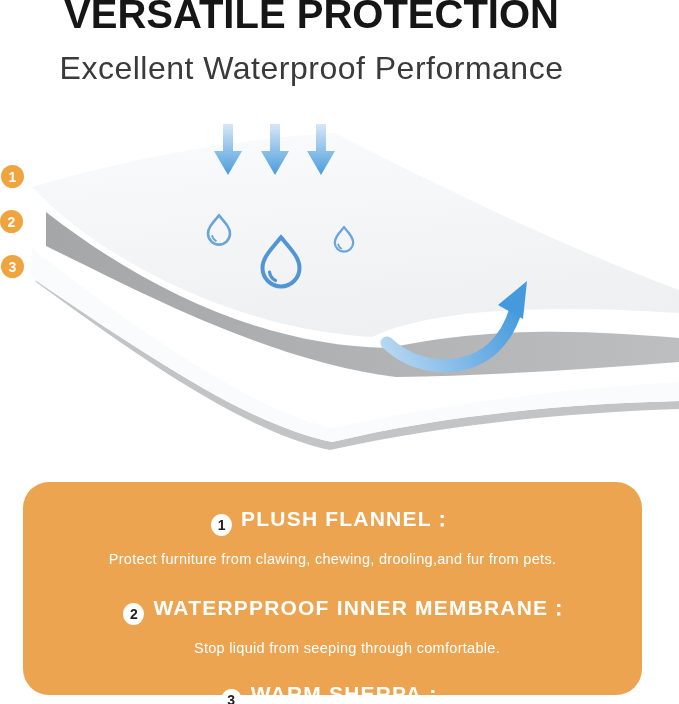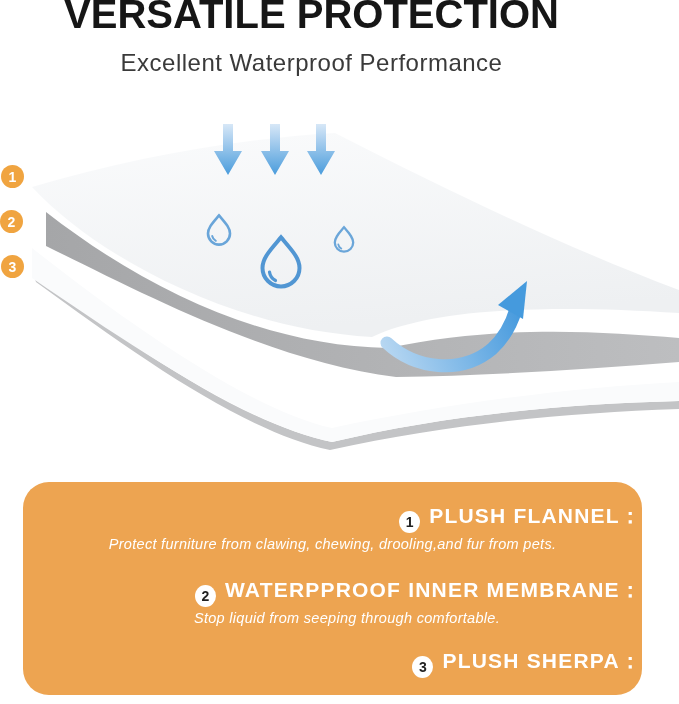--- a/index.html
+++ b/index.html
@@ -12,21 +12,21 @@
   }
   .page-title {
     position: absolute; top: -9px; left: 0; width: 623px;
     margin: 0; text-align: center;
     font-size: 40px; line-height: 1.15; font-weight: bold;
     color: #161616; letter-spacing: 0px; white-space: nowrap;
   }
   .page-subtitle {
     position: absolute; top: 49px; left: 0; width: 623px;
     margin: 0; text-align: center;
-    font-size: 24px; line-height: 1.2; font-weight: 400;
+    font-size: 32px; line-height: 1.2; font-weight: 400;
     color: #3a3a3a; letter-spacing: 0.5px; white-space: nowrap;
   }
   .diagram-svg { position: absolute; left: 0; top: 0; width: 679px; height: 704px; }
   .marker {
     position: absolute; width: 23px; height: 23px; border-radius: 50%;
     background: #F0A440; color: #ffffff;
     font-size: 14px; font-weight: bold;
     display: flex; align-items: center; justify-content: center;
   }
   .marker-1 { left: 1px; top: 165px; }
@@ -35,32 +35,32 @@
   .info-box {
     position: absolute; left: 23px; top: 482px;
     width: 619px; height: 213px; box-sizing: border-box;
     background: #EDA451; border-radius: 26px;
     color: #ffffff; text-align: center; padding-top: 21px;
   }
   .info-item { white-space: nowrap; }
   .info-item:nth-of-type(2) { margin-top: 24px; padding-left: 29px; }
   .info-item:nth-of-type(3) { margin-top: 21px; }
   .item-head {
-    font-size: 21px; font-weight: bold; letter-spacing: 1.2px; line-height: 26px; text-align: right;
+    font-size: 21px; font-weight: bold; letter-spacing: 1.2px; line-height: 32px;
   }
   .badge {
     display: inline-flex; width: 21px; height: 22px; border-radius: 50%;
     background: #ffffff; color: #222222;
     font-size: 14px; font-weight: bold; letter-spacing: 0;
     align-items: center; justify-content: center;
     vertical-align: -4px; margin-right: 9px;
   }
   .item-desc {
-    margin: 2px 0 0 0;
-    font-size: 14.5px; line-height: 18px; letter-spacing: 0.3px; font-style: italic;
+    margin: 14px 0 0 0;
+    font-size: 14.5px; line-height: 18px; letter-spacing: 0.3px;
   }
 </style>
 </head>
 <body>
 
 <svg class="diagram-svg" viewBox="0 0 679 704" aria-hidden="true">
   <defs>
     <linearGradient id="gArrow" x1="0" y1="0" x2="0" y2="1">
       <stop offset="0" stop-color="#D7E7F7"></stop>
       <stop offset="1" stop-color="#4A9CDC"></stop>
@@ -140,16 +140,16 @@
     <p class="item-desc">Protect furniture from clawing, chewing, drooling,and fur from pets.</p>
   </div>
   <div class="info-item">
     <div class="item-head">
       <span class="badge">2</span><span>WATERPPROOF INNER MEMBRANE：</span>
     </div>
     <p class="item-desc">Stop liquid from seeping through comfortable.</p>
   </div>
   <div class="info-item">
     <div class="item-head">
-      <span class="badge">3</span><span>PLUSH SHERPA：</span>
+      <span class="badge">3</span><span>WARM SHERPA：</span>
     </div>
   </div>
 </div>
 
 </body></html>

